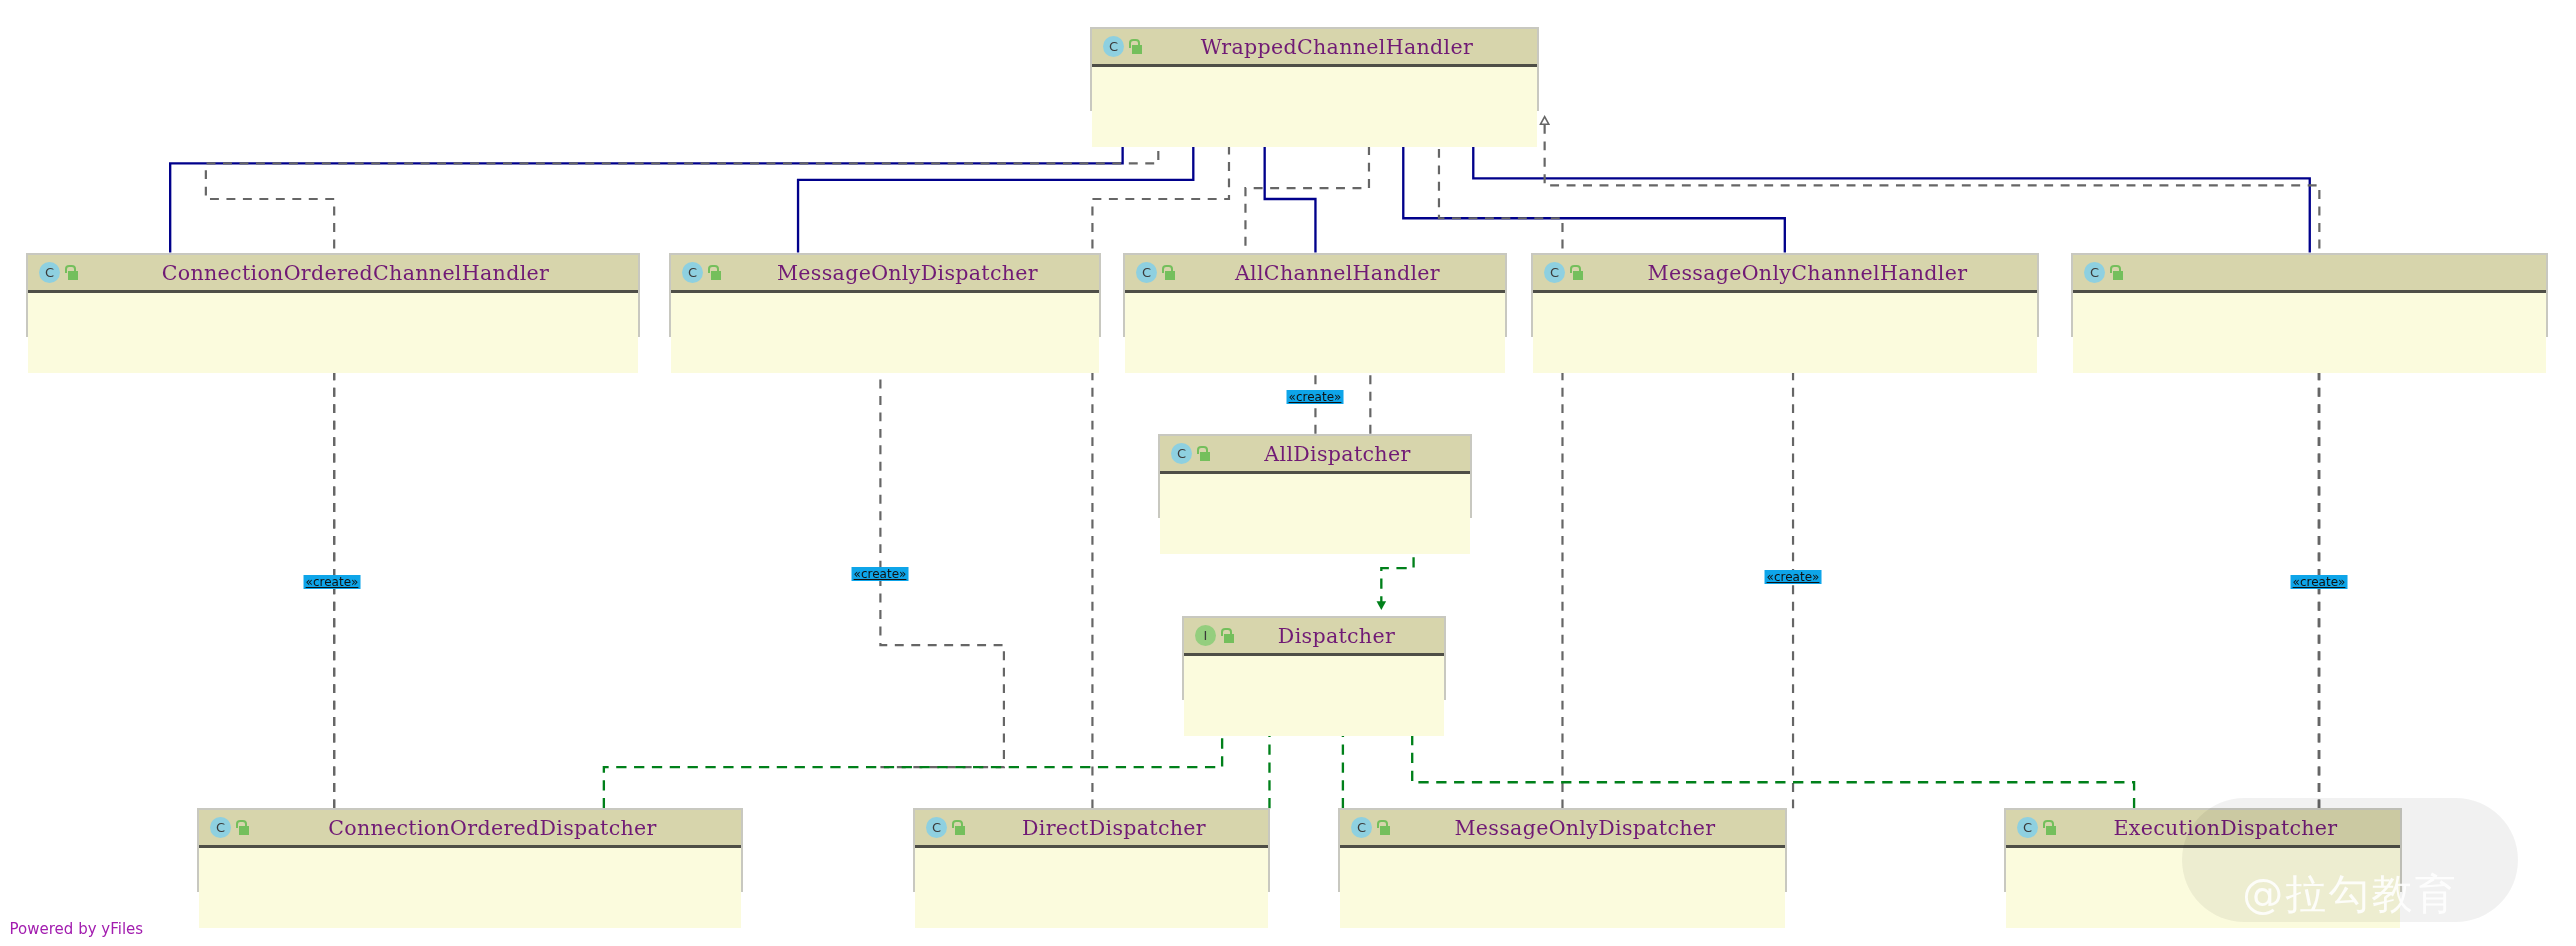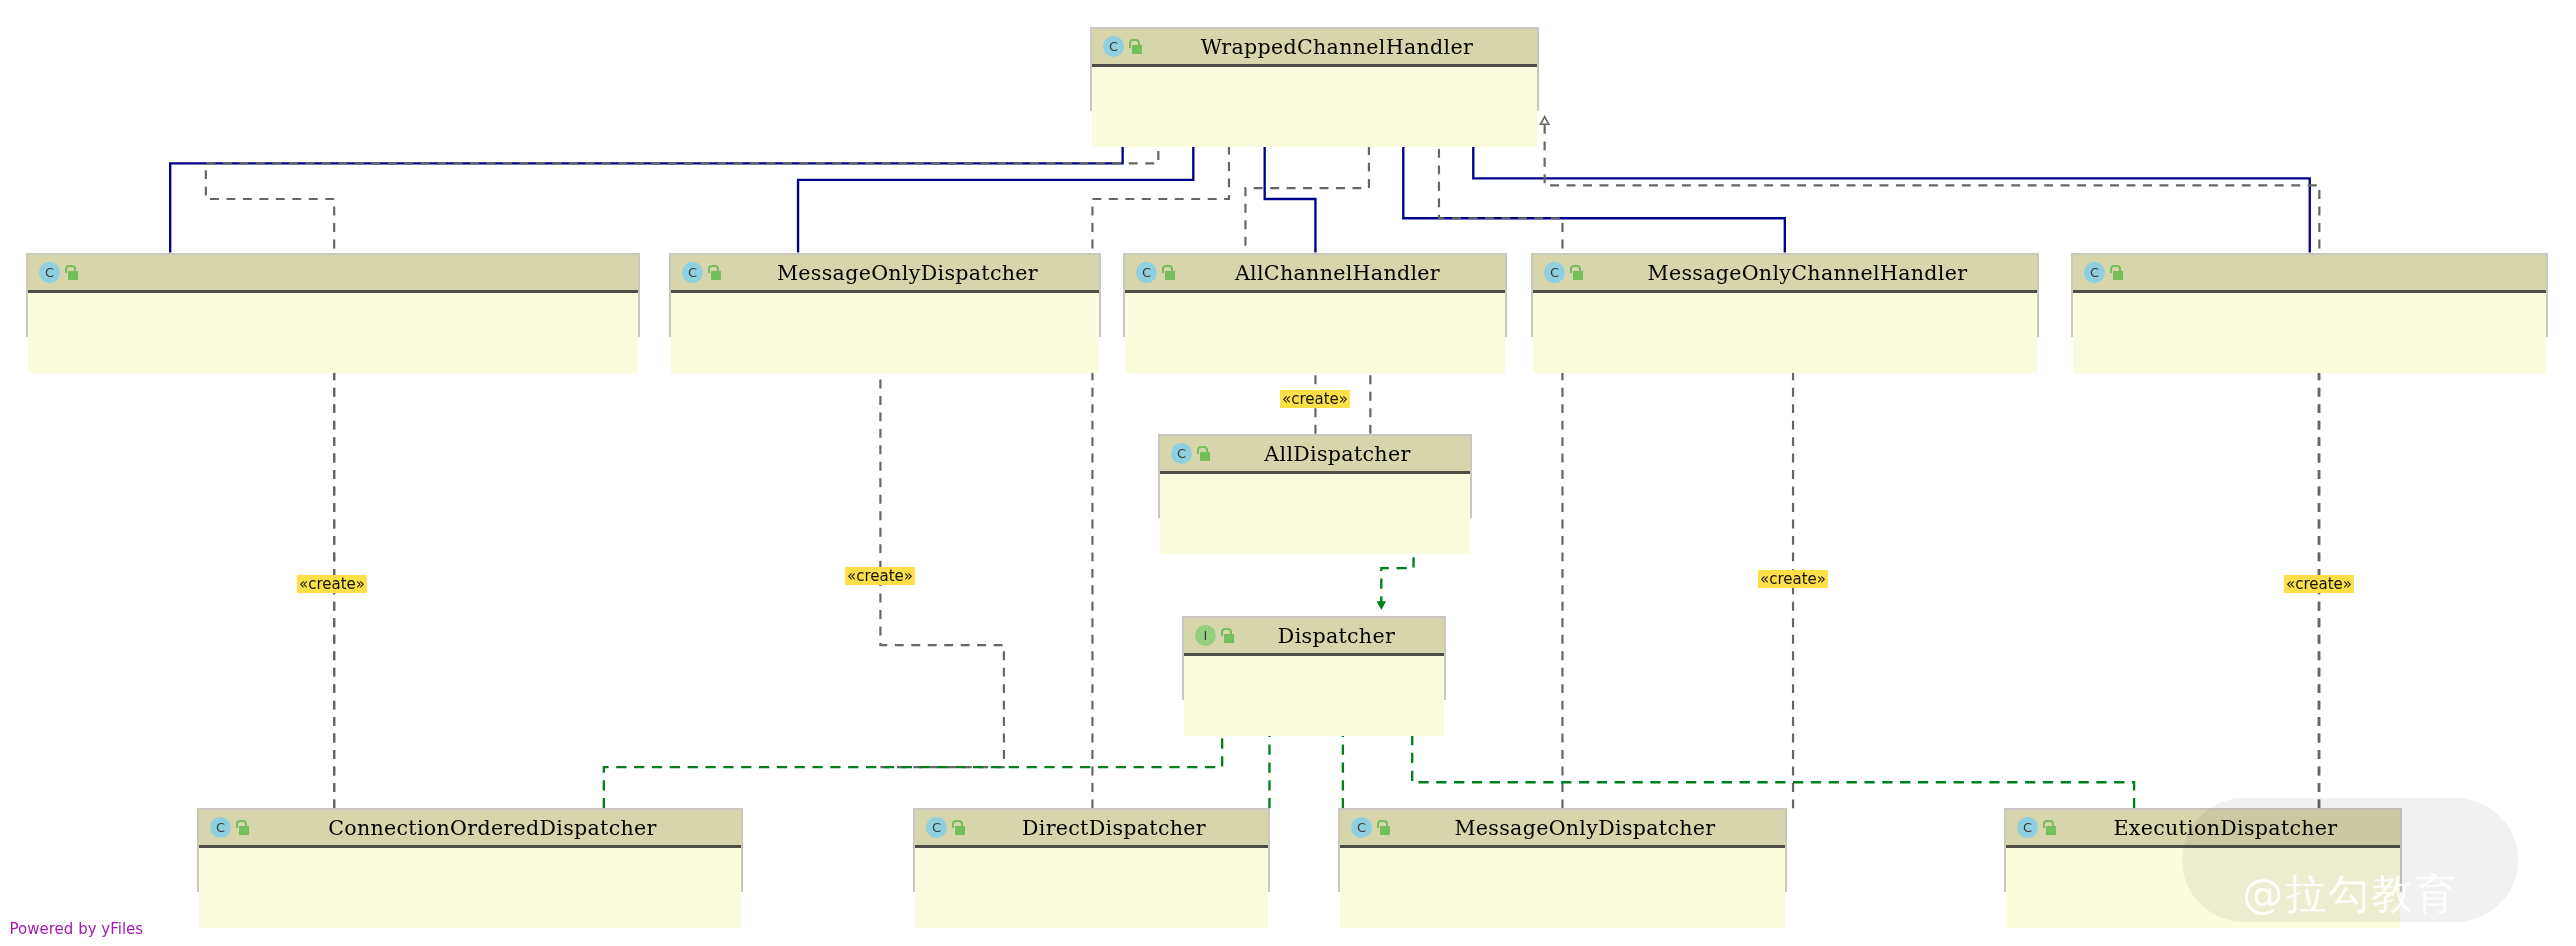--- a/index.html
+++ b/index.html
@@ -30,27 +30,27 @@
     color:#3a3a3a;font-family:"DejaVu Sans",sans-serif;font-size:13px;
     line-height:21px;text-align:center;font-weight:400;}
   .int-badge{width:21px;height:21px;border-radius:50%;background:#94ce7e;
     color:#3a3a3a;font-family:"DejaVu Sans",sans-serif;font-size:13px;
     line-height:21px;text-align:center;font-weight:400;}
   .lock{width:15px;height:15px;margin-left:4.8px;margin-right:5.5px;position:relative;}
   .lock .shackle{position:absolute;left:0.7px;top:0;width:6.9px;height:6.2px;
     border:2.1px solid #74bf5c;border-bottom:none;border-radius:4.1px 4.1px 0 0;}
   .lock .bodyb{position:absolute;left:3.4px;top:5.5px;width:10.3px;height:9px;background:#74bf5c;}
 
-  .nm{font-family:"DejaVu Serif",serif;font-size:20.6px;color:#000000;
+  .nm{font-family:"DejaVu Serif",serif;font-size:20.6px;color:#701a75;
       letter-spacing:0.3px;white-space:nowrap;}
   .nm-wrap{flex:1 1 auto;display:flex;justify-content:center;padding-right:12.4px;}
 
   .create-lbl{position:absolute;font-family:"DejaVu Sans",sans-serif;
-    font-size:15px;color:#111;white-space:nowrap;transform:translateX(-50%);
-    background:#fde047;padding:0 2.1px;}
+    font-size:12px;color:#111;white-space:nowrap;transform:translateX(-50%);
+    background:#0ea5e9;padding:0 2.1px;text-decoration:underline;}
 
   .yfiles{position:absolute;left:9.6px;top:920px;font-size:15px;
     color:#a21caf;font-family:"DejaVu Sans",sans-serif;}
 
   .watermark{position:absolute;left:2182px;top:798px;width:336px;height:124px;
     border-radius:63px;background:rgba(0,0,0,0.055);
     display:flex;align-items:flex-end;justify-content:center;
     pointer-events:none;}
   .watermark span{color:rgba(255,255,255,0.86);font-size:41px;
     font-family:"DejaVu Sans",sans-serif;letter-spacing:2.1px;}
@@ -127,20 +127,23 @@
     <div class="body"></div>
   </div>
 
   <div class="node" style="left: 26px; top: 253px; width: 614px; height: 84px;">
     <div class="hdr">
       <span class="ic cls-badge">C</span>
       <span class="lock">
           <i class="shackle"></i>
           <i class="bodyb"></i>
         </span>
+      <span class="nm-wrap">
+          <span class="nm">ConnectionOrderedChannelHandler</span>
+        </span>
     </div>
     <div class="body"></div>
   </div>
 
   <div class="node" style="left: 669px; top: 253px; width: 432px; height: 84px;">
     <div class="hdr">
       <span class="ic cls-badge">C</span>
       <span class="lock">
           <i class="shackle"></i>
           <i class="bodyb"></i>

